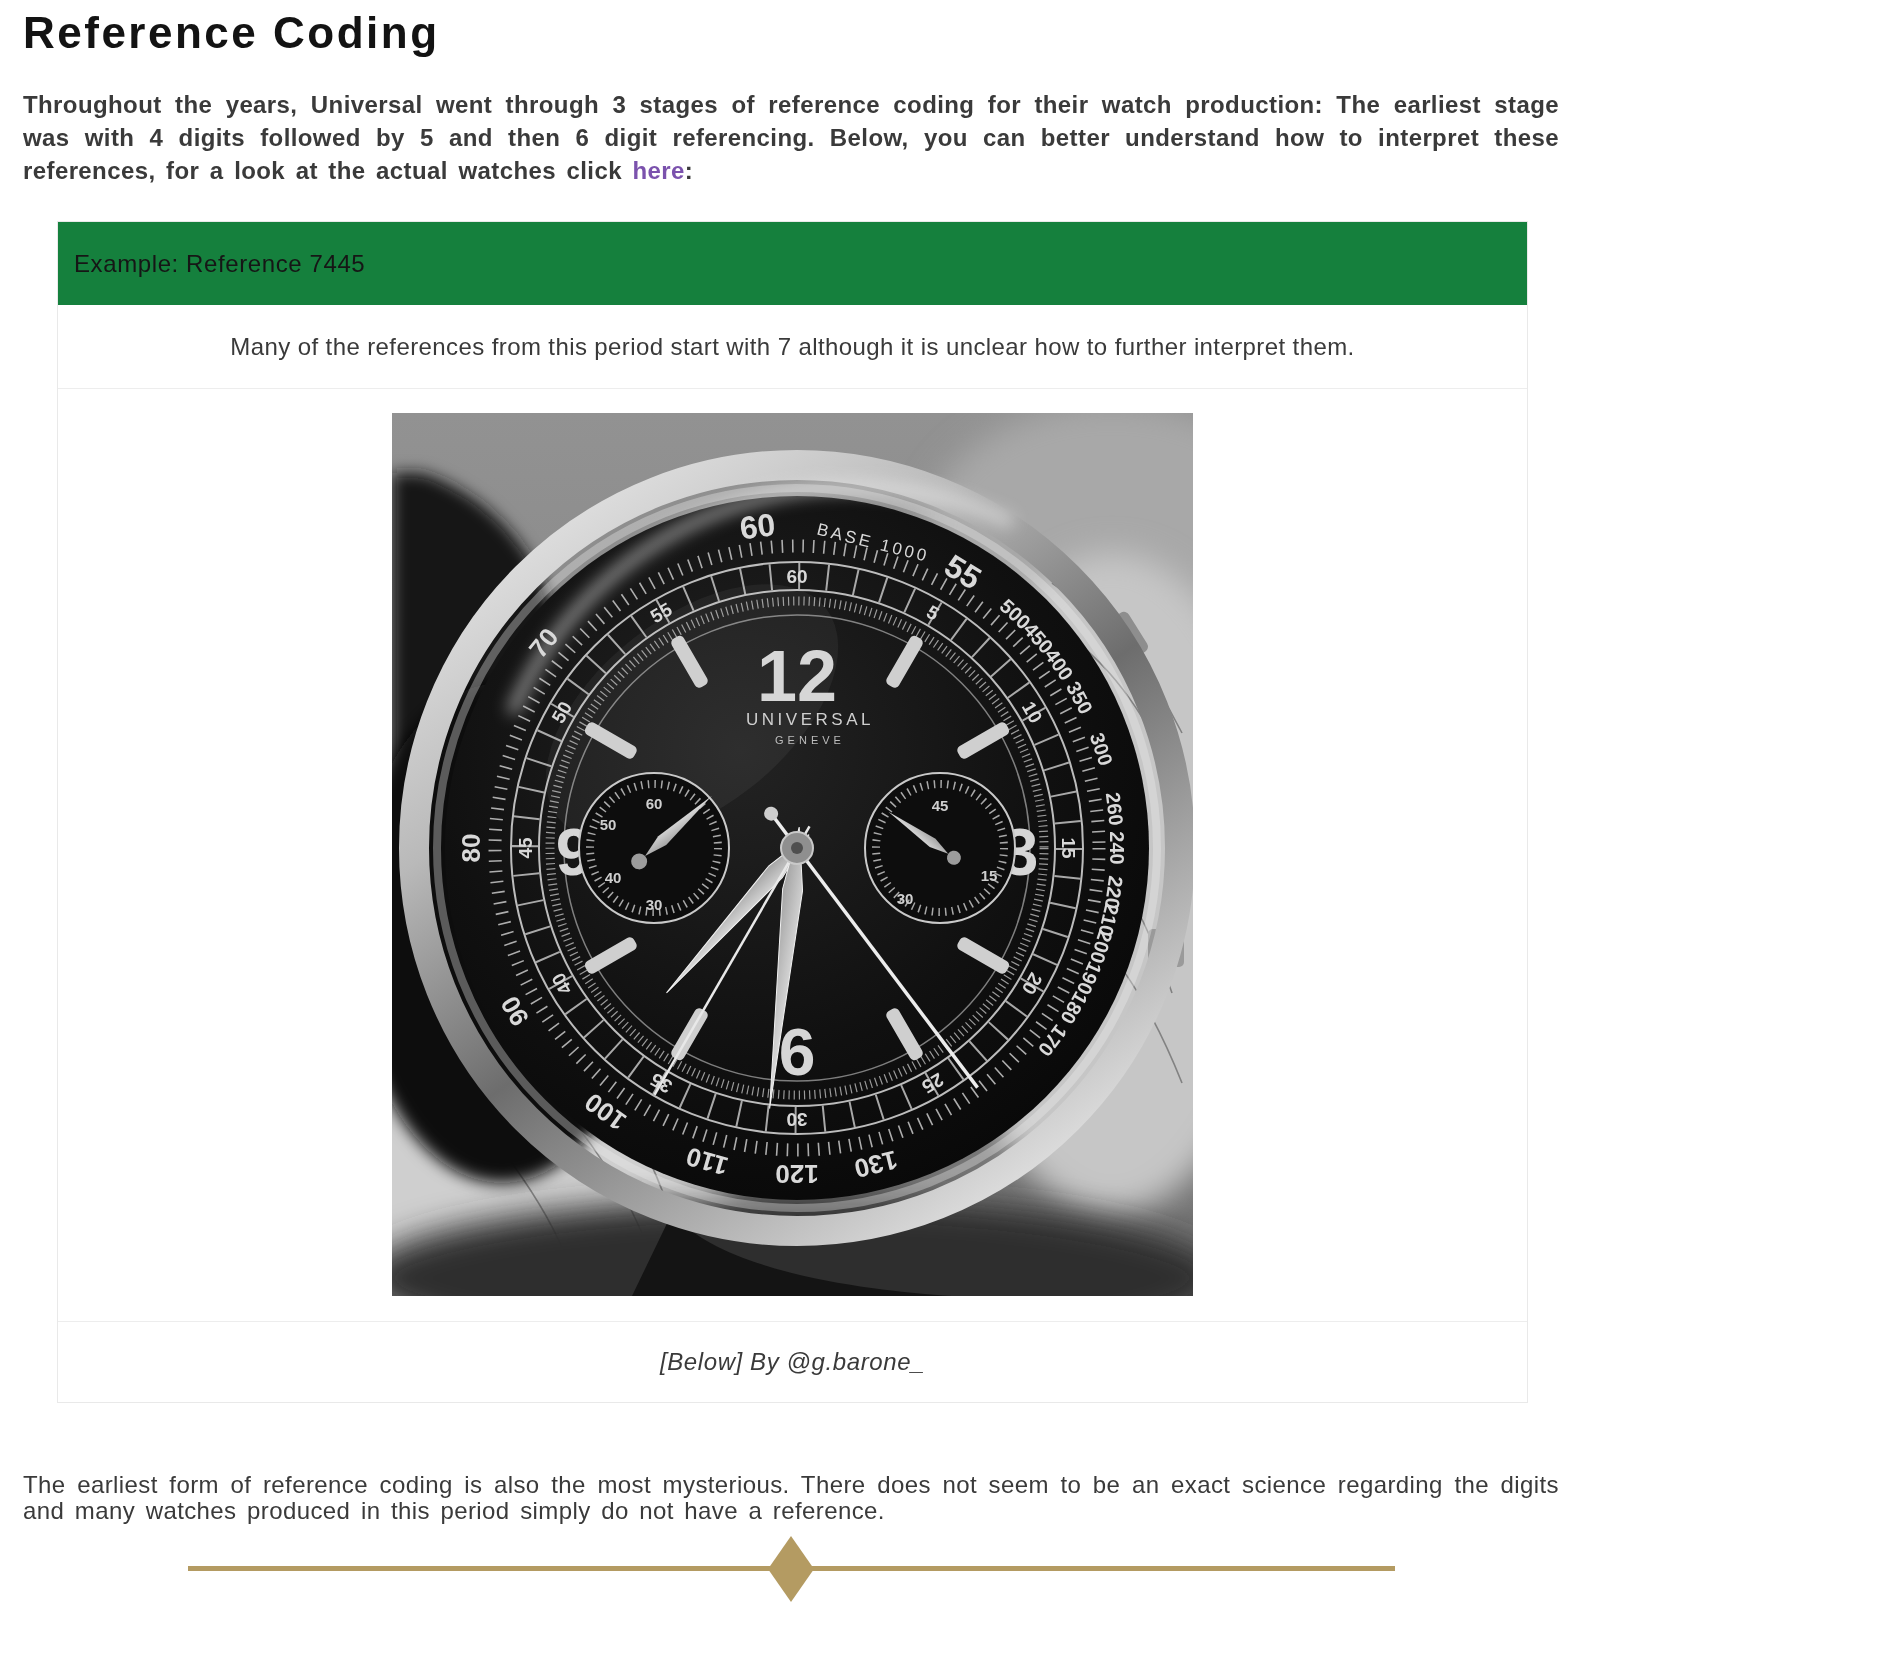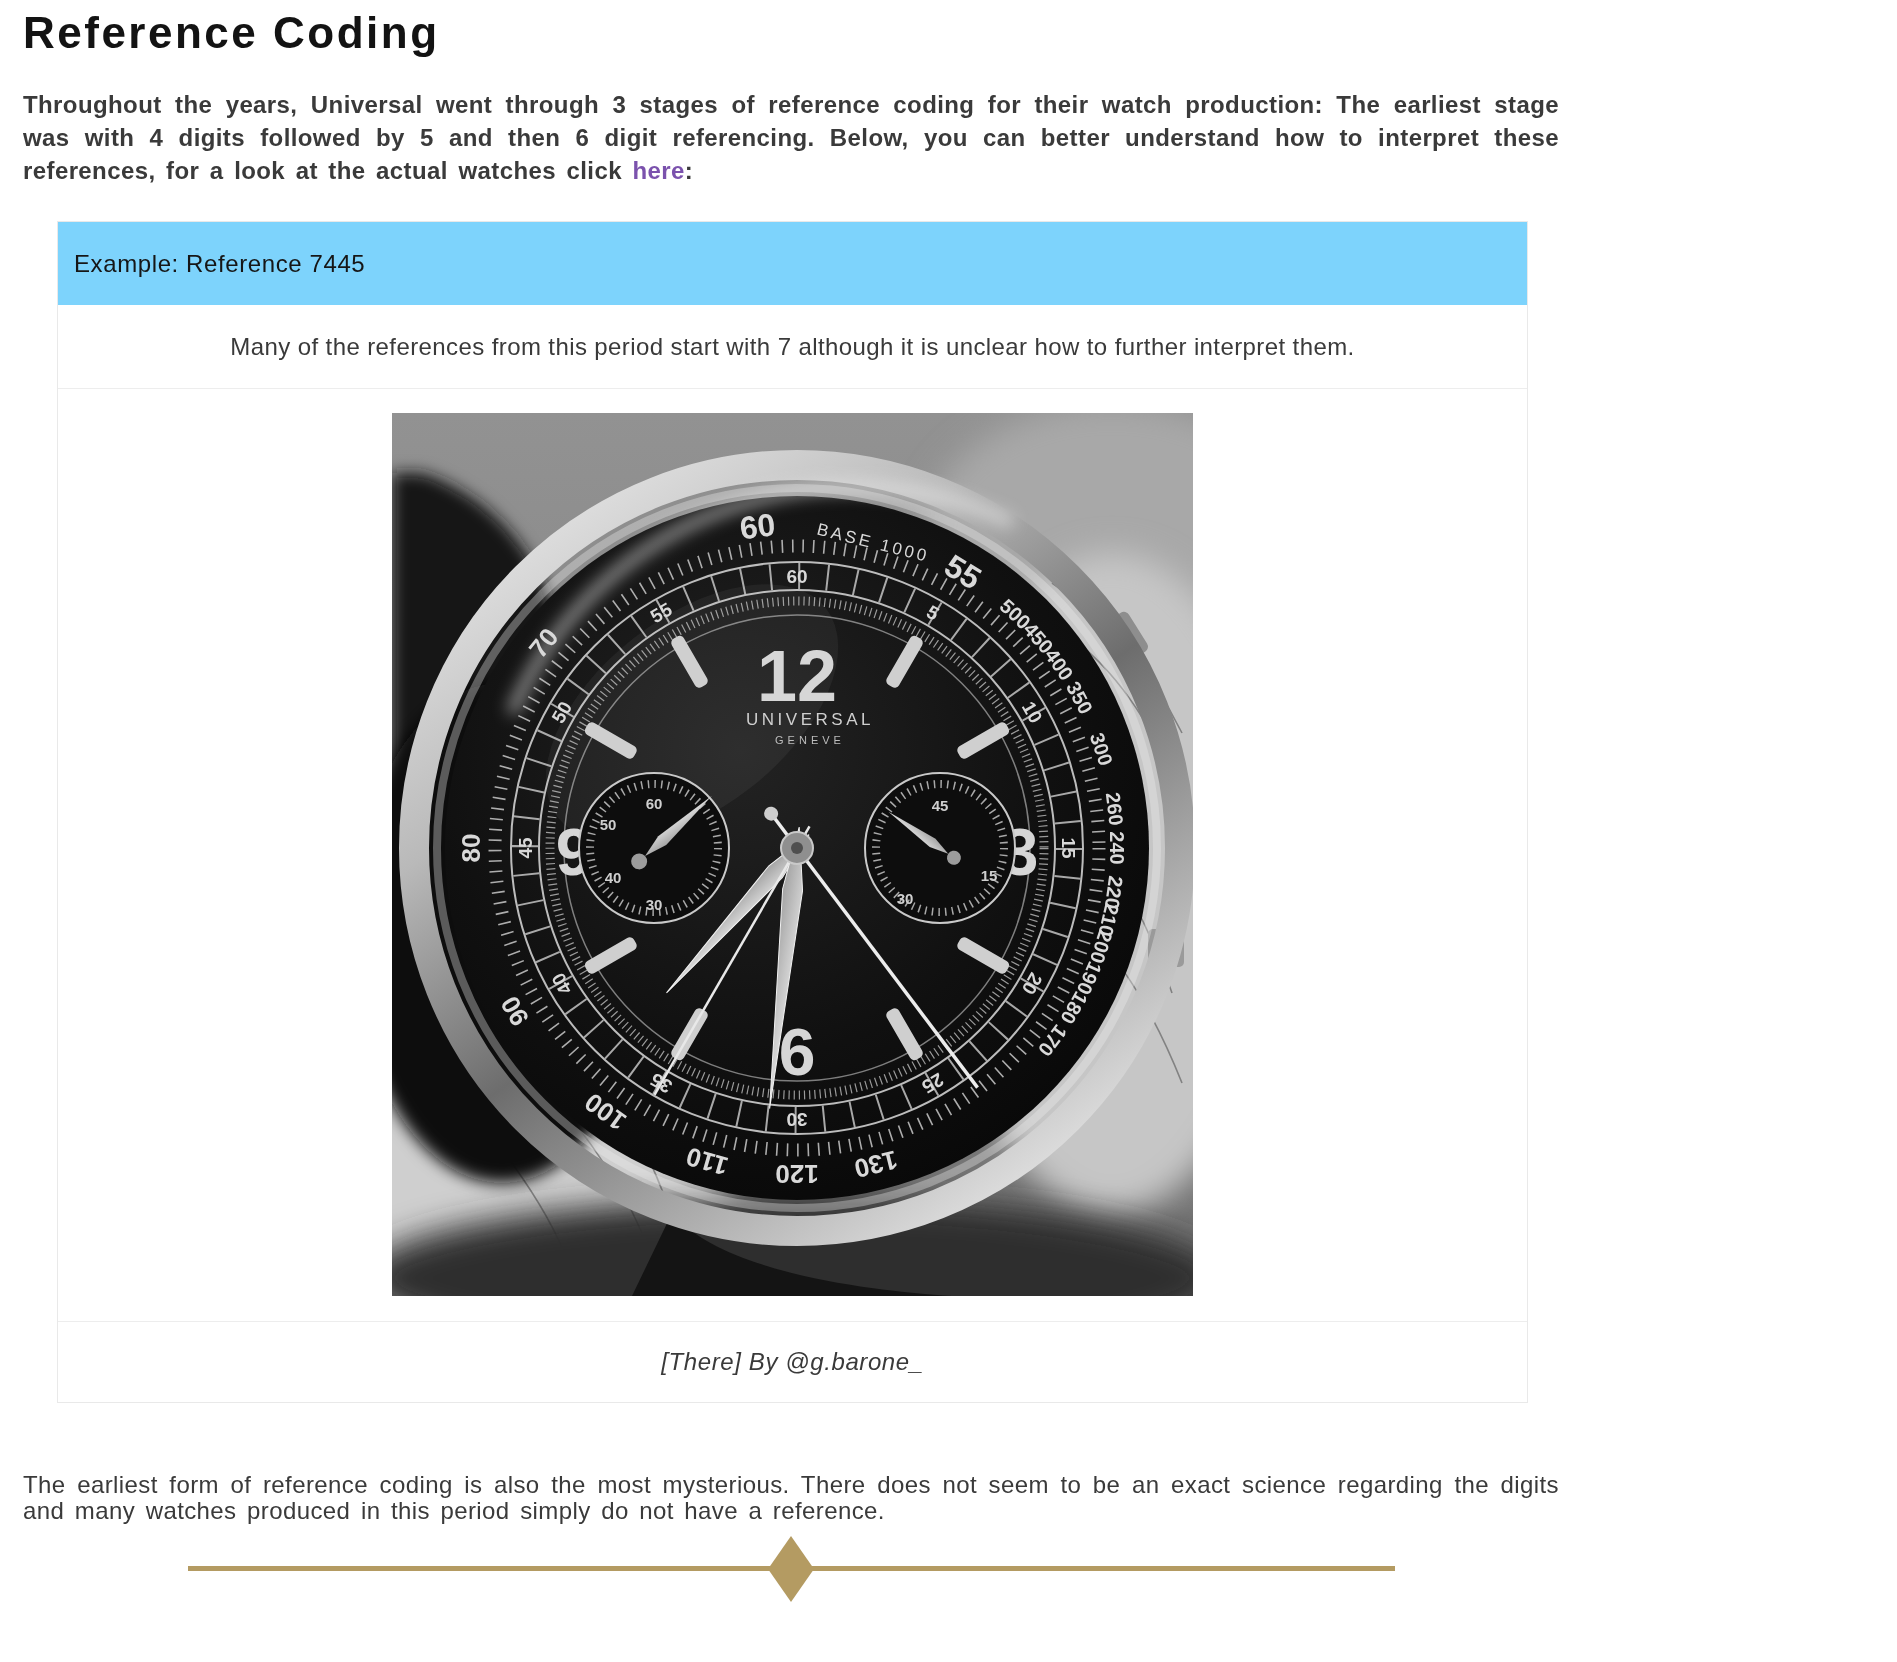--- a/index.html
+++ b/index.html
@@ -5,21 +5,21 @@
   html,body { margin:0; padding:0; background:#ffffff; }
   body { font-family:"Liberation Sans", sans-serif; color:#3a3a3a; }
   .page { width:1582px; height:1662px; box-sizing:border-box; padding:8px 23px 0 23px; position:relative; overflow:hidden; }
 
   .h1 { font-size:44px; font-weight:bold; color:#131313; letter-spacing:2.5px; margin:0 0 30px 0; }
   .intro { font-size:24px; line-height:33px; letter-spacing:0.4px; word-spacing:3.5px; text-align:justify; margin:0 0 34px 0;font-weight:bold; }
   .intro a { color:#7b52ad; text-decoration:none; }
   .h2 { font-size:35px; font-weight:bold; color:#131313; letter-spacing:0.5px; margin:0 0 19px 0; }
 
   .card { margin:0 31px 0 34px; border:1px solid #e9e9e9; background:#ffffff; }
-  .card-header { background:#7dd3fc; height:83px; display:flex; align-items:center; padding-left:16px; font-size:24px; letter-spacing:0.6px; color:#161616; }
+  .card-header { background:#15803d; height:83px; display:flex; align-items:center; padding-left:16px; font-size:24px; letter-spacing:0.6px; color:#161616; }
   .card-note { height:83px; display:flex; align-items:center; justify-content:center; font-size:24px; letter-spacing:0.4px; border-bottom:1px solid #ededed; color:#3a3a3a; }
   .card-photo { padding:24px 0 25px 0; display:flex; justify-content:center; border-bottom:1px solid #ededed; }
   .photo-frame { width:801px; height:883px; line-height:0; }
   .card-caption { height:80px; display:flex; align-items:center; justify-content:center; font-size:24px; font-style:italic; letter-spacing:0.6px; color:#3a3a3a; }
 
   .outro { margin:69px 0 0 0; font-size:24px; line-height:26px; letter-spacing:0.4px; word-spacing:3.5px; text-align:justify; }
 
   .divider { width:1207px; height:66px; margin:12px auto 0 auto; position:relative; }
   .divider-line { position:absolute; left:0; right:0; top:30px; height:5px; background:#b49b62; }
   .divider-diamond { position:absolute; left:50%; top:0; transform:translateX(-50%); }
@@ -216,21 +216,21 @@
             <g transform="rotate(143 405 435)">
               <line x1="405" y1="135" x2="405" y2="480" stroke="#ececec" stroke-width="3.5"></line>
               <circle cx="405" cy="478" r="7" fill="#cdcdcd"></circle>
             </g>
             <circle cx="405" cy="435" r="16" fill="#8f8f8f" stroke="#c9c9c9" stroke-width="2"></circle>
             <circle cx="405" cy="435" r="6" fill="#4f4f4f"></circle>
           </g>
         </svg>
       </div>
     </div>
-    <div class="card-caption">[There] By @g.barone_</div>
+    <div class="card-caption">[Below] By @g.barone_</div>
   </div>
 
   <p class="outro">The earliest form of reference coding is also the most mysterious. There does not seem to be an exact science regarding the digits and many watches produced in this period simply do not have a reference.</p>
 
   <div class="divider">
     <div class="divider-line"></div>
     <svg class="divider-diamond" width="46" height="66" viewBox="0 0 46 66">
       <polygon points="23,0 46,33 23,66 0,33" fill="#b49b62"></polygon>
     </svg>
   </div>

